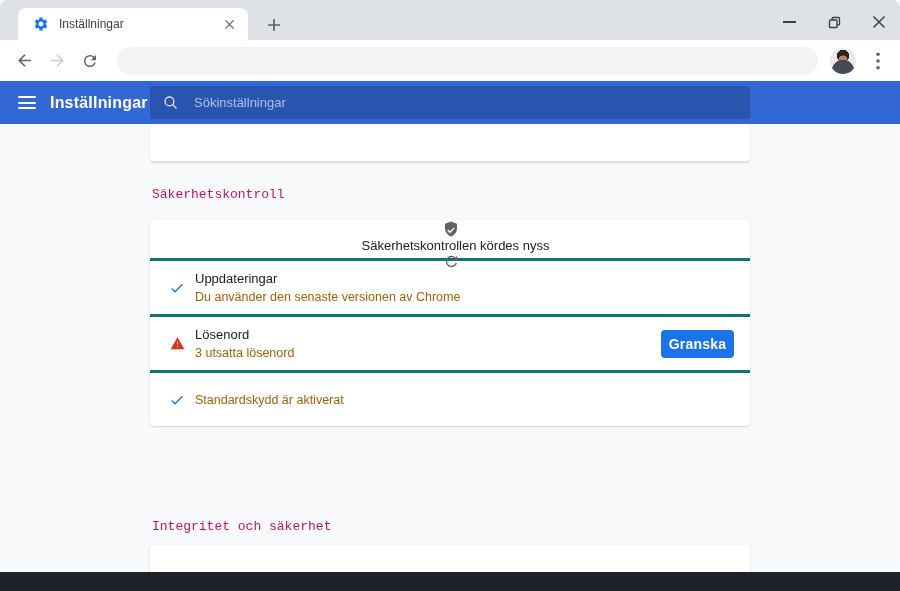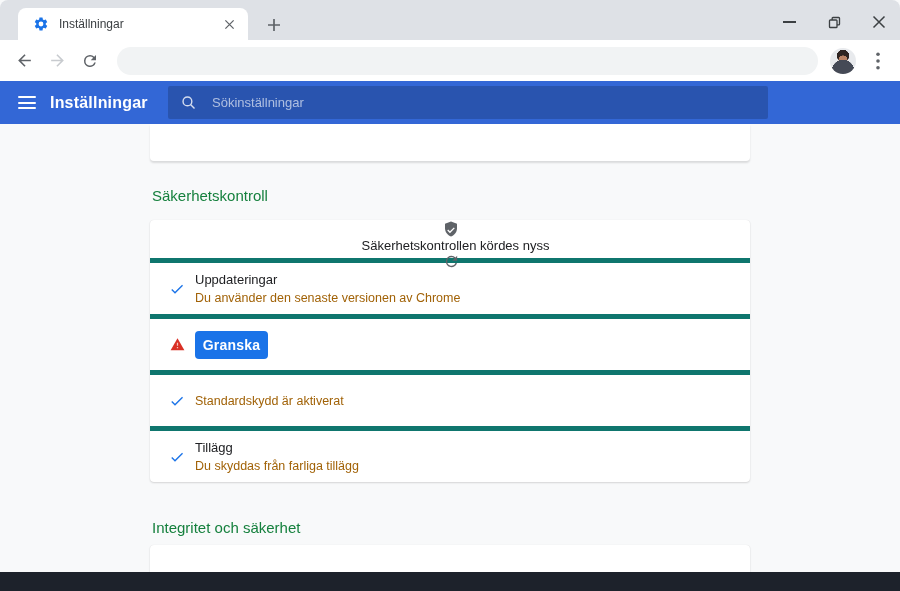--- a/index.html
+++ b/index.html
@@ -28,40 +28,40 @@
        radial-gradient(circle at 50% 46%, #b98264 0 23%, transparent 24%),
        radial-gradient(circle at 50% 30%, #2e2421 0 27%, transparent 28%),
        #e8eaed;}
   .kebab{width:24px;height:26px;}
 
   
   .appheader{position:absolute;top:81px;left:0;right:0;height:43px;background:#3367d6;display:flex;align-items:center;}
   .hamburger{margin-left:18px;width:18px;display:flex;flex-direction:column;cursor:pointer;}
   .hamburger span{height:2px;background:#fff;border-radius:1px;margin:1.75px 0;}
   .appheader-title{color:#fff;font-size:16px;font-weight:bold;letter-spacing:.2px;margin-left:14px;}
-  .searchwrap{position:absolute;left:168px;top:5px;width:600px;height:33px;background:rgba(0,0,0,0.18);
+  .searchwrap{position:absolute;left:150px;top:5px;width:600px;height:33px;background:rgba(0,0,0,0.18);
               border-radius:2px;display:flex;align-items:center;box-sizing:border-box;}
   .searchwrap svg{margin-left:12px;}
   .searchinput{flex:1;background:transparent;border:none;outline:none;color:#fff;font-size:13px;margin-left:13px;
                font-family:"Liberation Sans",sans-serif;}
   .searchinput::placeholder{color:rgba(255,255,255,0.62);}
 
   
   .card{position:absolute;left:150px;width:600px;background:#fff;
         box-shadow:0 1px 2px rgba(0,0,0,0.14),0 0 1px rgba(0,0,0,0.1);}
   .card-top{top:124px;height:37px;border-radius:0 0 4px 4px;box-shadow:0 2px 2px rgba(0,0,0,0.12);}
   .card-bottom{top:545px;height:27px;border-radius:4px 4px 0 0;}
-  .section-label{position:absolute;left:152px;font-size:15px;color:#15803d;}
+  .section-label{position:absolute;left:152px;font-size:13px;color:#be185d;font-family:Liberation Mono, monospace;}
   .label-safety{top:187px;}
   .label-privacy{top:519px;}
 
   .card-main{top:220px;border-radius:4px;}
   .sc-header{height:38px;display:flex;align-items:center;padding:0 16px 0 18px;flex-direction:column;}
   .sc-header-text{flex:1;font-size:13px;color:#202124;margin-left:9px;}
-  .sc-row{min-height:56px;border-top:5px solid #0f766e;display:flex;align-items:center;
+  .sc-row{min-height:56px;border-top:3px solid #0f766e;display:flex;align-items:center;
           padding:0 16px 0 18px;box-sizing:border-box;}
   .row-icon{width:18px;display:flex;justify-content:center;margin-right:9px;flex:0 0 18px;}
   .row-text{flex:1;padding:9px 0;}
   .row-title{font-size:13px;color:#202124;margin-bottom:4px;}
   .row-sub{font-size:12.5px;color:#a16207;}
   .granska-btn{width:73px;height:28px;background:#1a73e8;color:#fff;border:none;border-radius:4px;
                font-size:14px;font-weight:bold;letter-spacing:.2px;cursor:pointer;
                font-family:"Liberation Sans",sans-serif;}
   .refreshbtn{width:20px;height:20px;}
 
@@ -185,45 +185,38 @@
       </div>
     </div>
 
     <div class="sc-row">
       <span class="row-icon">
         <svg width="15" height="15" viewBox="0 0 24 24">
             <path fill="#d93025" d="M1 21h22L12 2 1 21z"></path>
             <path fill="#f3c1bd" d="M13 16h-2v2h2zm0-7h-2v5h2z"></path>
           </svg>
       </span>
+      <div class="row-text">
+        <div class="row-title">Lösenord</div>
+        <div class="row-sub">3 utsatta lösenord</div>
+      </div>
       <button class="granska-btn">Granska</button>
     </div>
 
     <div class="sc-row">
       <span class="row-icon">
         <svg width="16" height="16" viewBox="0 0 24 24">
             <path fill="#1a73e8" d="M9 16.17 4.83 12l-1.42 1.41L9 19 21 7l-1.41-1.41z"></path>
           </svg>
       </span>
       <div class="row-text">
         <div class="row-sub">Standardskydd är aktiverat</div>
       </div>
     </div>
 
-    <div class="sc-row">
-      <span class="row-icon">
-        <svg width="16" height="16" viewBox="0 0 24 24">
-            <path fill="#1a73e8" d="M9 16.17 4.83 12l-1.42 1.41L9 19 21 7l-1.41-1.41z"></path>
-          </svg>
-      </span>
-      <div class="row-text">
-        <div class="row-title">Tillägg</div>
-        <div class="row-sub">Du skyddas från farliga tillägg</div>
-      </div>
-    </div>
   </div>
 
   <div class="section-label label-privacy">Integritet och säkerhet</div>
   <div class="card card-bottom"></div>
 
   <div class="shelf"></div>
 
 </div>
 
 </body></html>

